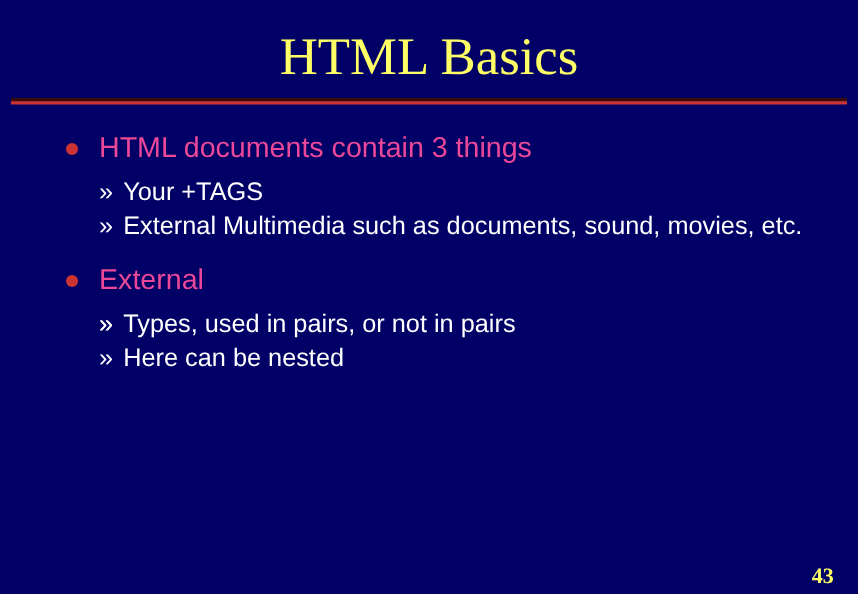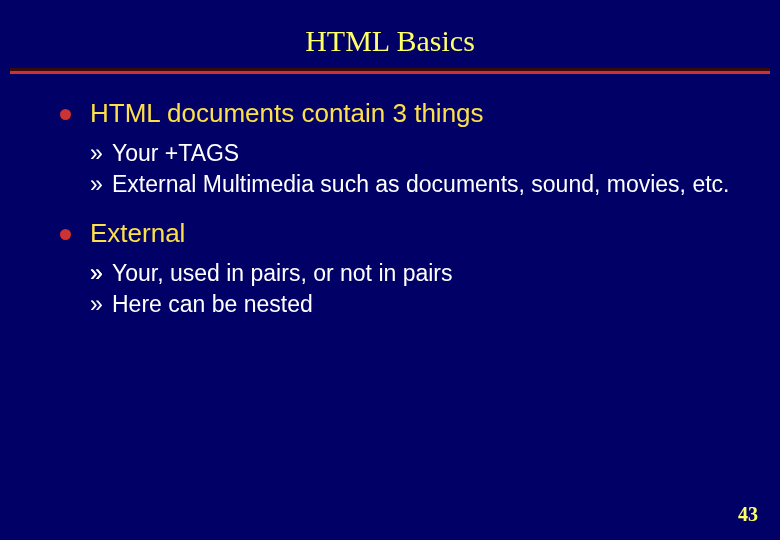--- a/index.html
+++ b/index.html
@@ -11,21 +11,21 @@
     position: relative;
   }
   .slide {
     width: 780px;
     height: 540px;
     background: #000066;
     position: relative;
   }
   .title {
     color: #ffff66;
-    font-size: 30px;
+    font-size: 48px;
     font-weight: 400;
     text-align: center;
     padding-top: 24px;
     padding-bottom: 10px;
   }
   .divider {
     position: relative;
     height: 6px;
     margin: 0 10px 24px 10px;
   }
@@ -54,21 +54,21 @@
     left: 6px;
     top: 11px;
     width: 11px;
     height: 11px;
     border-radius: 50%;
     background: #cc3333;
   }
   .top-text {
     font-family: Arial, Helvetica, sans-serif;
     font-size: 26px;
-    color: #fde047;
+    color: #ec4899;
   }
   .sub-list {
     padding-left: 36px;
     margin-bottom: 18px;
   }
   .sub-item {
     position: relative;
     padding-left: 22px;
     font-family: Arial, Helvetica, sans-serif;
     font-size: 23px;
@@ -79,21 +79,21 @@
   .sub-bullet {
     position: absolute;
     left: 0;
     top: 0;
     color: #ffffff;
     font-family: Arial, Helvetica, sans-serif;
     font-size: 23px;
   }
   .page-number {
     position: absolute;
-    bottom: 14px;
+    bottom: 4px;
     right: 22px;
     color: #ffff66;
     font-family: "Times New Roman", Times, serif;
     font-weight: bold;
     font-size: 20px;
   }
 </style>
 </head>
 <body>
 
@@ -126,21 +126,21 @@
     <div class="top-item">
       <span class="dot"></span>
       <span class="top-text">External</span>
     </div>
     <div class="sub-list">
       <div class="sub-item">
         <span class="sub-bullet">»</span>
       </div>
       <div class="sub-item">
         <span class="sub-bullet">»</span>
-        <span>Your, used in pairs, or not in pairs</span>
+        <span>Types, used in pairs, or not in pairs</span>
       </div>
       <div class="sub-item">
         <span class="sub-bullet">»</span>
         <span>Here can be nested</span>
       </div>
     </div>
 
   </div>
 
   <div class="page-number">43</div>

